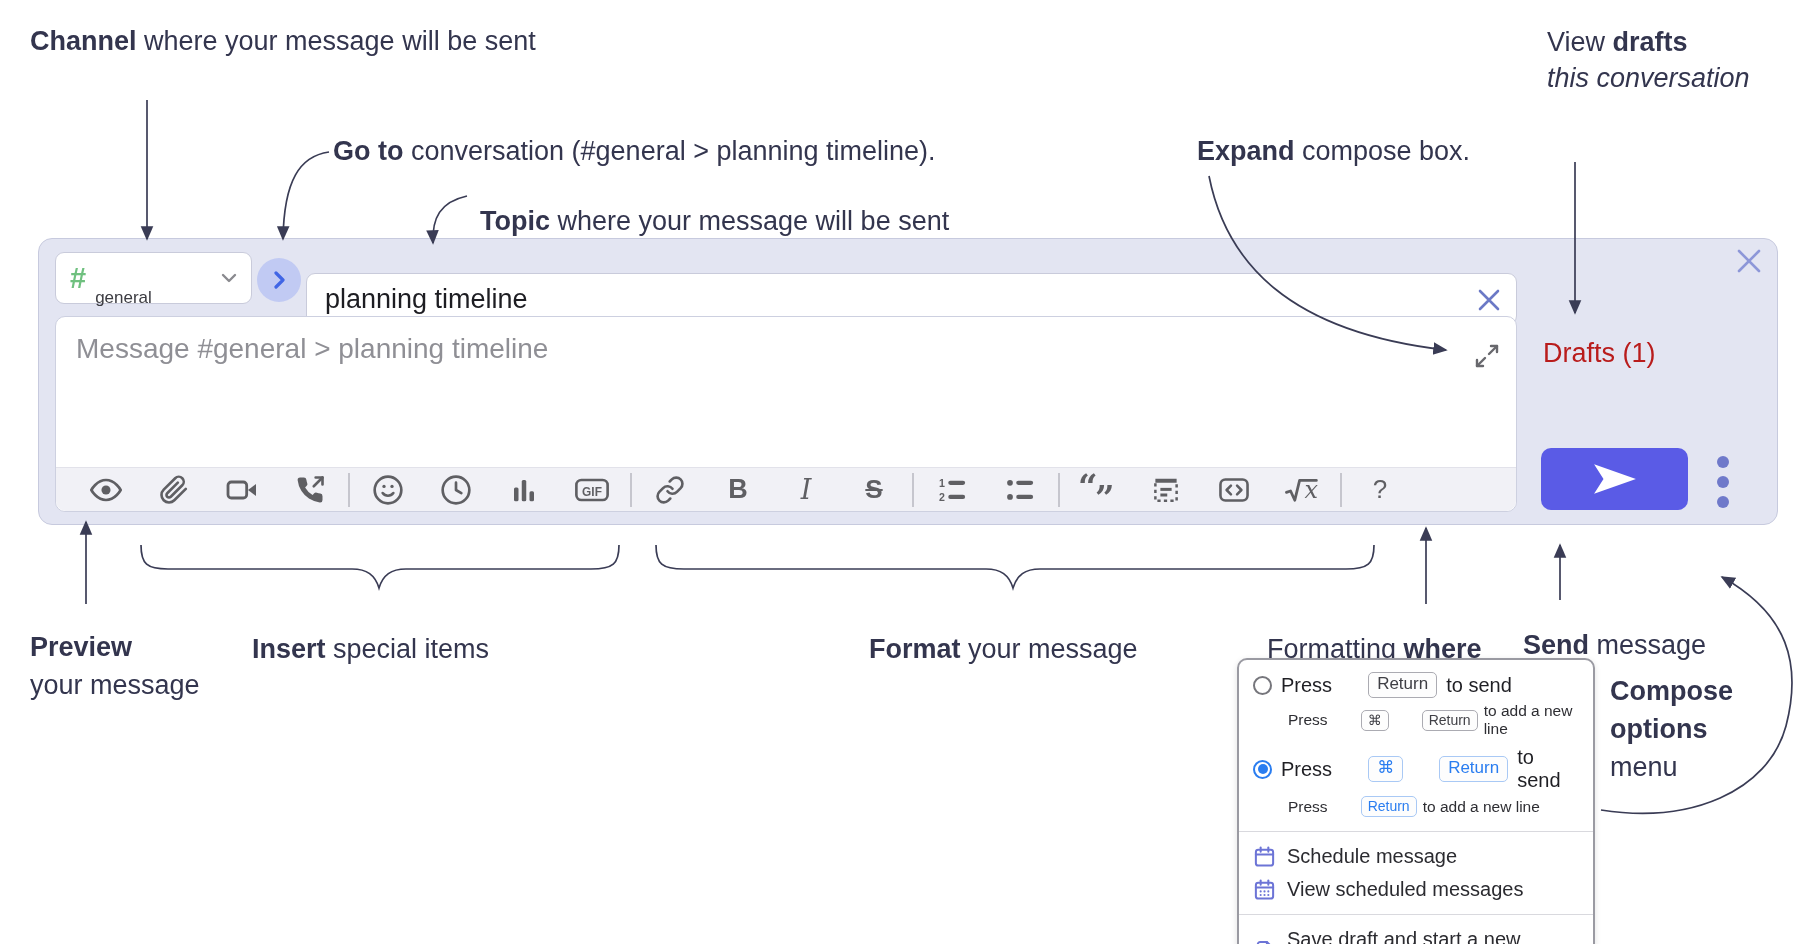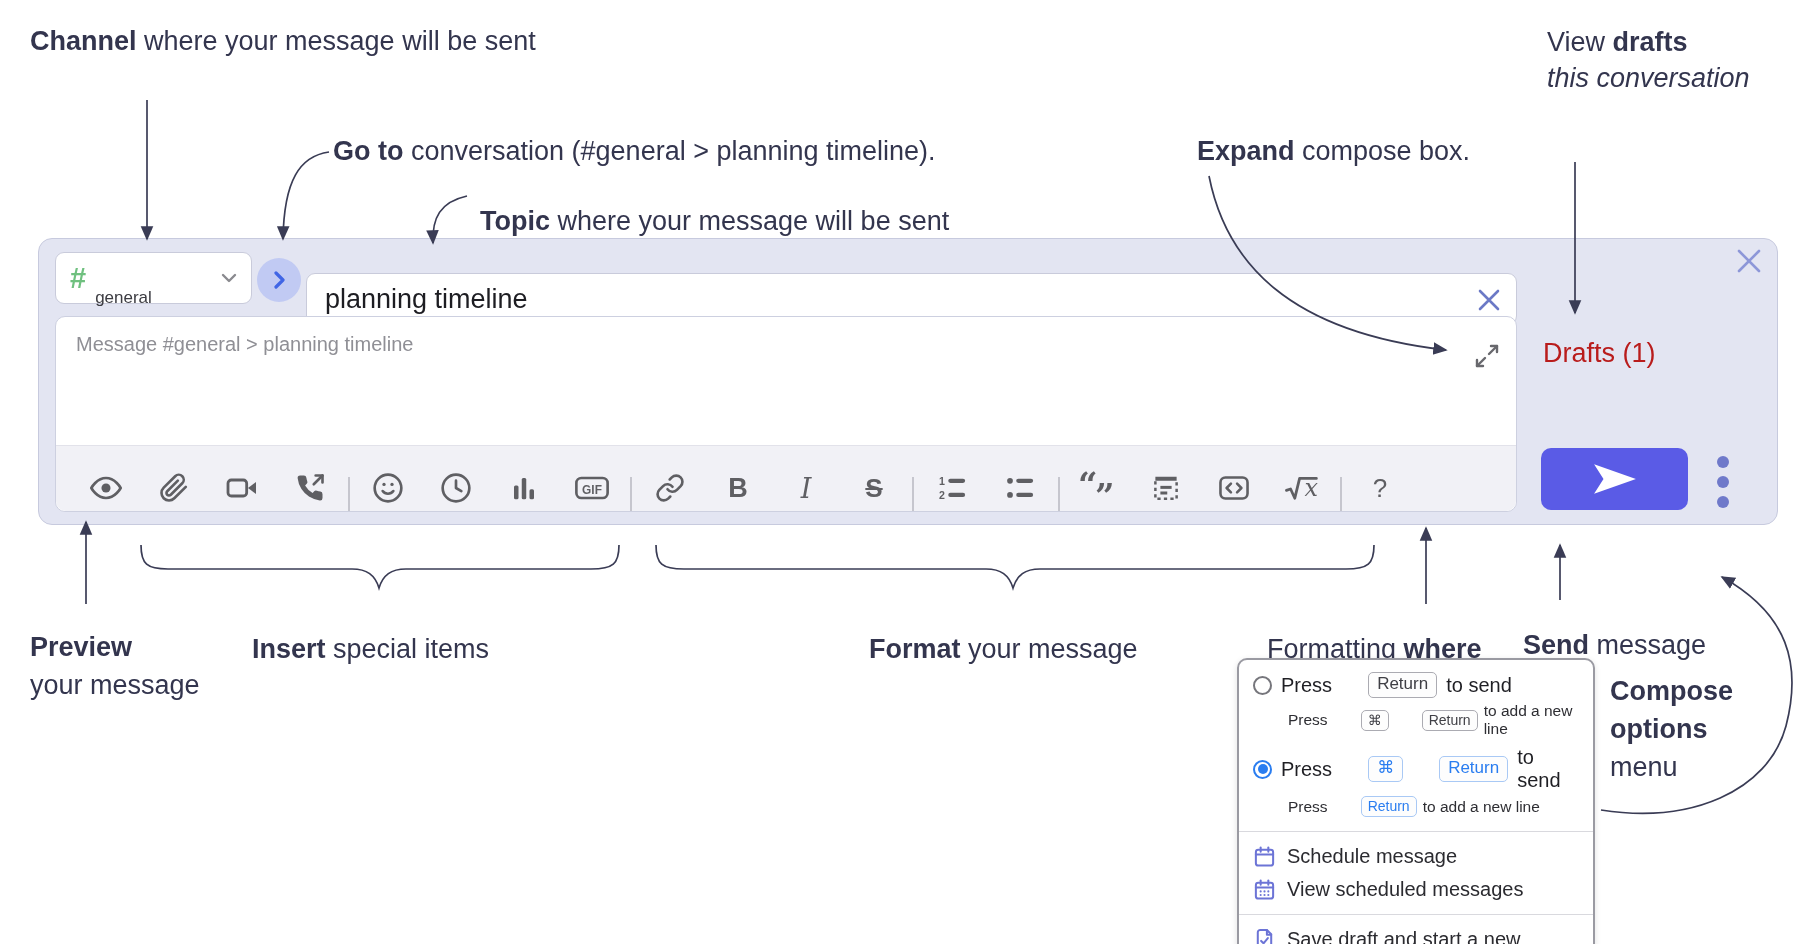--- a/index.html
+++ b/index.html
@@ -12,24 +12,24 @@
   .compose{position:absolute;left:38px;top:238px;width:1740px;height:287px;background:#e3e5f2;border:1px solid #c7cade;border-radius:14px;box-sizing:border-box;}
   .channel-btn{position:absolute;left:55px;top:252px;width:197px;height:52px;background:#fff;border:1px solid #c9cbdb;border-radius:9px;box-sizing:border-box;display:flex;align-items:center;padding:0 14px;gap:9px;cursor:pointer;}
   .hash{color:#6fc07f;font-weight:700;font-size:29px;line-height:1;}
   .channel-label{font-size:17px;color:#3c3c42;flex:1;margin-top:40px;}
   .go-circle{position:absolute;left:257px;top:258px;width:44px;height:44px;border-radius:50%;background:#c1caf3;display:flex;align-items:center;justify-content:center;cursor:pointer;}
   .topic-field{position:absolute;left:306px;top:264px;width:1211px;height:52px;background:#fff;border:1px solid #c9cbdb;border-radius:9px;box-sizing:border-box;margin-top:9px;}
   .topic-field input{width:100%;height:100%;border:none;outline:none;background:transparent;font-family:"Liberation Sans",sans-serif;font-size:27px;color:#1d1d22;padding:0 60px 0 18px;box-sizing:border-box;}
   .topic-clear{position:absolute;right:14px;top:13px;width:26px;height:26px;cursor:pointer;}
   .box-close{position:absolute;left:1734px;top:246px;width:30px;height:30px;cursor:pointer;}
   .msg-box{position:absolute;left:55px;top:316px;width:1462px;height:196px;background:#fff;border:1px solid #cdd0e0;border-radius:10px;box-sizing:border-box;}
-  .msg-box textarea{position:absolute;left:0;top:0;width:100%;height:128px;border:none;outline:none;resize:none;background:transparent;font-family:"Liberation Sans",sans-serif;font-size:20px;color:#1d4ed8;padding:16px 54px 0 20px;box-sizing:border-box;}
+  .msg-box textarea{position:absolute;left:0;top:0;width:100%;height:128px;border:none;outline:none;resize:none;background:transparent;font-family:"Liberation Sans",sans-serif;font-size:28px;color:#1d4ed8;padding:16px 54px 0 20px;box-sizing:border-box;}
   .msg-box textarea::placeholder{color:#8f8f95;opacity:1;}
   .expand-corner{position:absolute;right:16px;top:26px;width:26px;height:26px;cursor:pointer;}
-  .toolbar{position:absolute;left:0;bottom:0;width:100%;height:66px;background:#f1f1f6;border-top:1px solid #e2e2ea;border-radius:0 0 10px 10px;box-sizing:border-box;display:flex;align-items:flex-end;padding:0 16px;}
+  .toolbar{position:absolute;left:0;bottom:0;width:100%;height:44px;background:#f1f1f6;border-top:1px solid #e2e2ea;border-radius:0 0 10px 10px;box-sizing:border-box;display:flex;align-items:center;padding:13px 16px;}
   .tbtn{width:68px;height:46px;display:flex;align-items:center;justify-content:center;cursor:pointer;color:#5f5f63;position:relative;}
   .tdiv{width:2px;height:34px;background:#c6c6ce;margin:0 4px;}
   .tb-text{font-size:26px;color:#5f5f63;}
   .tb-b{font-weight:700;font-size:27px;}
   .tb-i{font-family:"DejaVu Serif",serif;font-style:italic;font-size:27px;}
   .tb-s{font-size:26px;font-weight:600;text-decoration:line-through;}
   .quote-wrap{position:relative;width:40px;height:36px;font-family:"DejaVu Serif",serif;font-weight:700;color:#5f5f63;}
   .quote-wrap .q1{position:absolute;left:0;top:-6px;font-size:34px;}
   .quote-wrap .q2{position:absolute;left:17px;top:6px;font-size:34px;}
   .sqrt-x{font-family:"DejaVu Serif",serif;font-style:italic;font-size:20px;fill:#5f5f63;}
@@ -41,21 +41,21 @@
   .popup{position:absolute;left:1237px;top:658px;width:358px;background:#fff;border:2px solid #9a9aa2;border-radius:10px;box-shadow:0 2px 6px rgba(0,0,0,.12);padding:10px 0 8px;box-sizing:border-box;}
   .prow{display:flex;align-items:center;gap:9px;padding:2px 14px;font-size:20px;color:#1f1f24;cursor:pointer;}
   .psub{display:flex;align-items:center;gap:6px;padding:2px 14px 6px 49px;font-size:15.5px;color:#2e2e33;}
   .radio{width:19px;height:19px;border-radius:50%;border:2px solid #76767c;box-sizing:border-box;flex:none;}
   .radio.sel{border-color:#2a7df0;position:relative;}
   .radio.sel::after{content:"";position:absolute;left:2.5px;top:2.5px;width:10px;height:10px;border-radius:50%;background:#2a7df0;}
   .kbd{display:inline-block;border:1.5px solid #ababb2;border-radius:5px;background:#fdfdfd;color:#3f3f45;padding:0px 8px 2px;font-size:17px;line-height:22px;margin-left:27px;}
   .kbd.sm{font-size:14px;padding:0 6px 1px;line-height:18px;}
   .kbd.blue{color:#2a7df0;border-color:#a9c9f5;}
   .pdiv{height:0;border-top:1.5px solid #d9d9de;margin:8px 0;}
-  .mitem{display:flex;align-items:flex-start;gap:11px;padding:5px 14px;font-size:20px;color:#2b2b30;cursor:pointer;}
+  .mitem{display:flex;align-items:center;gap:11px;padding:5px 14px;font-size:20px;color:#2b2b30;cursor:pointer;}
   .mitem svg{flex:none;}
   svg.connectors{position:absolute;left:0;top:0;pointer-events:none;}
 </style>
 </head>
 <body>
 
 <div class="note" style="left:30px;top:24px;">
   <div><b>Channel</b><span> where your message will be sent</span></div>
 </div>
 

